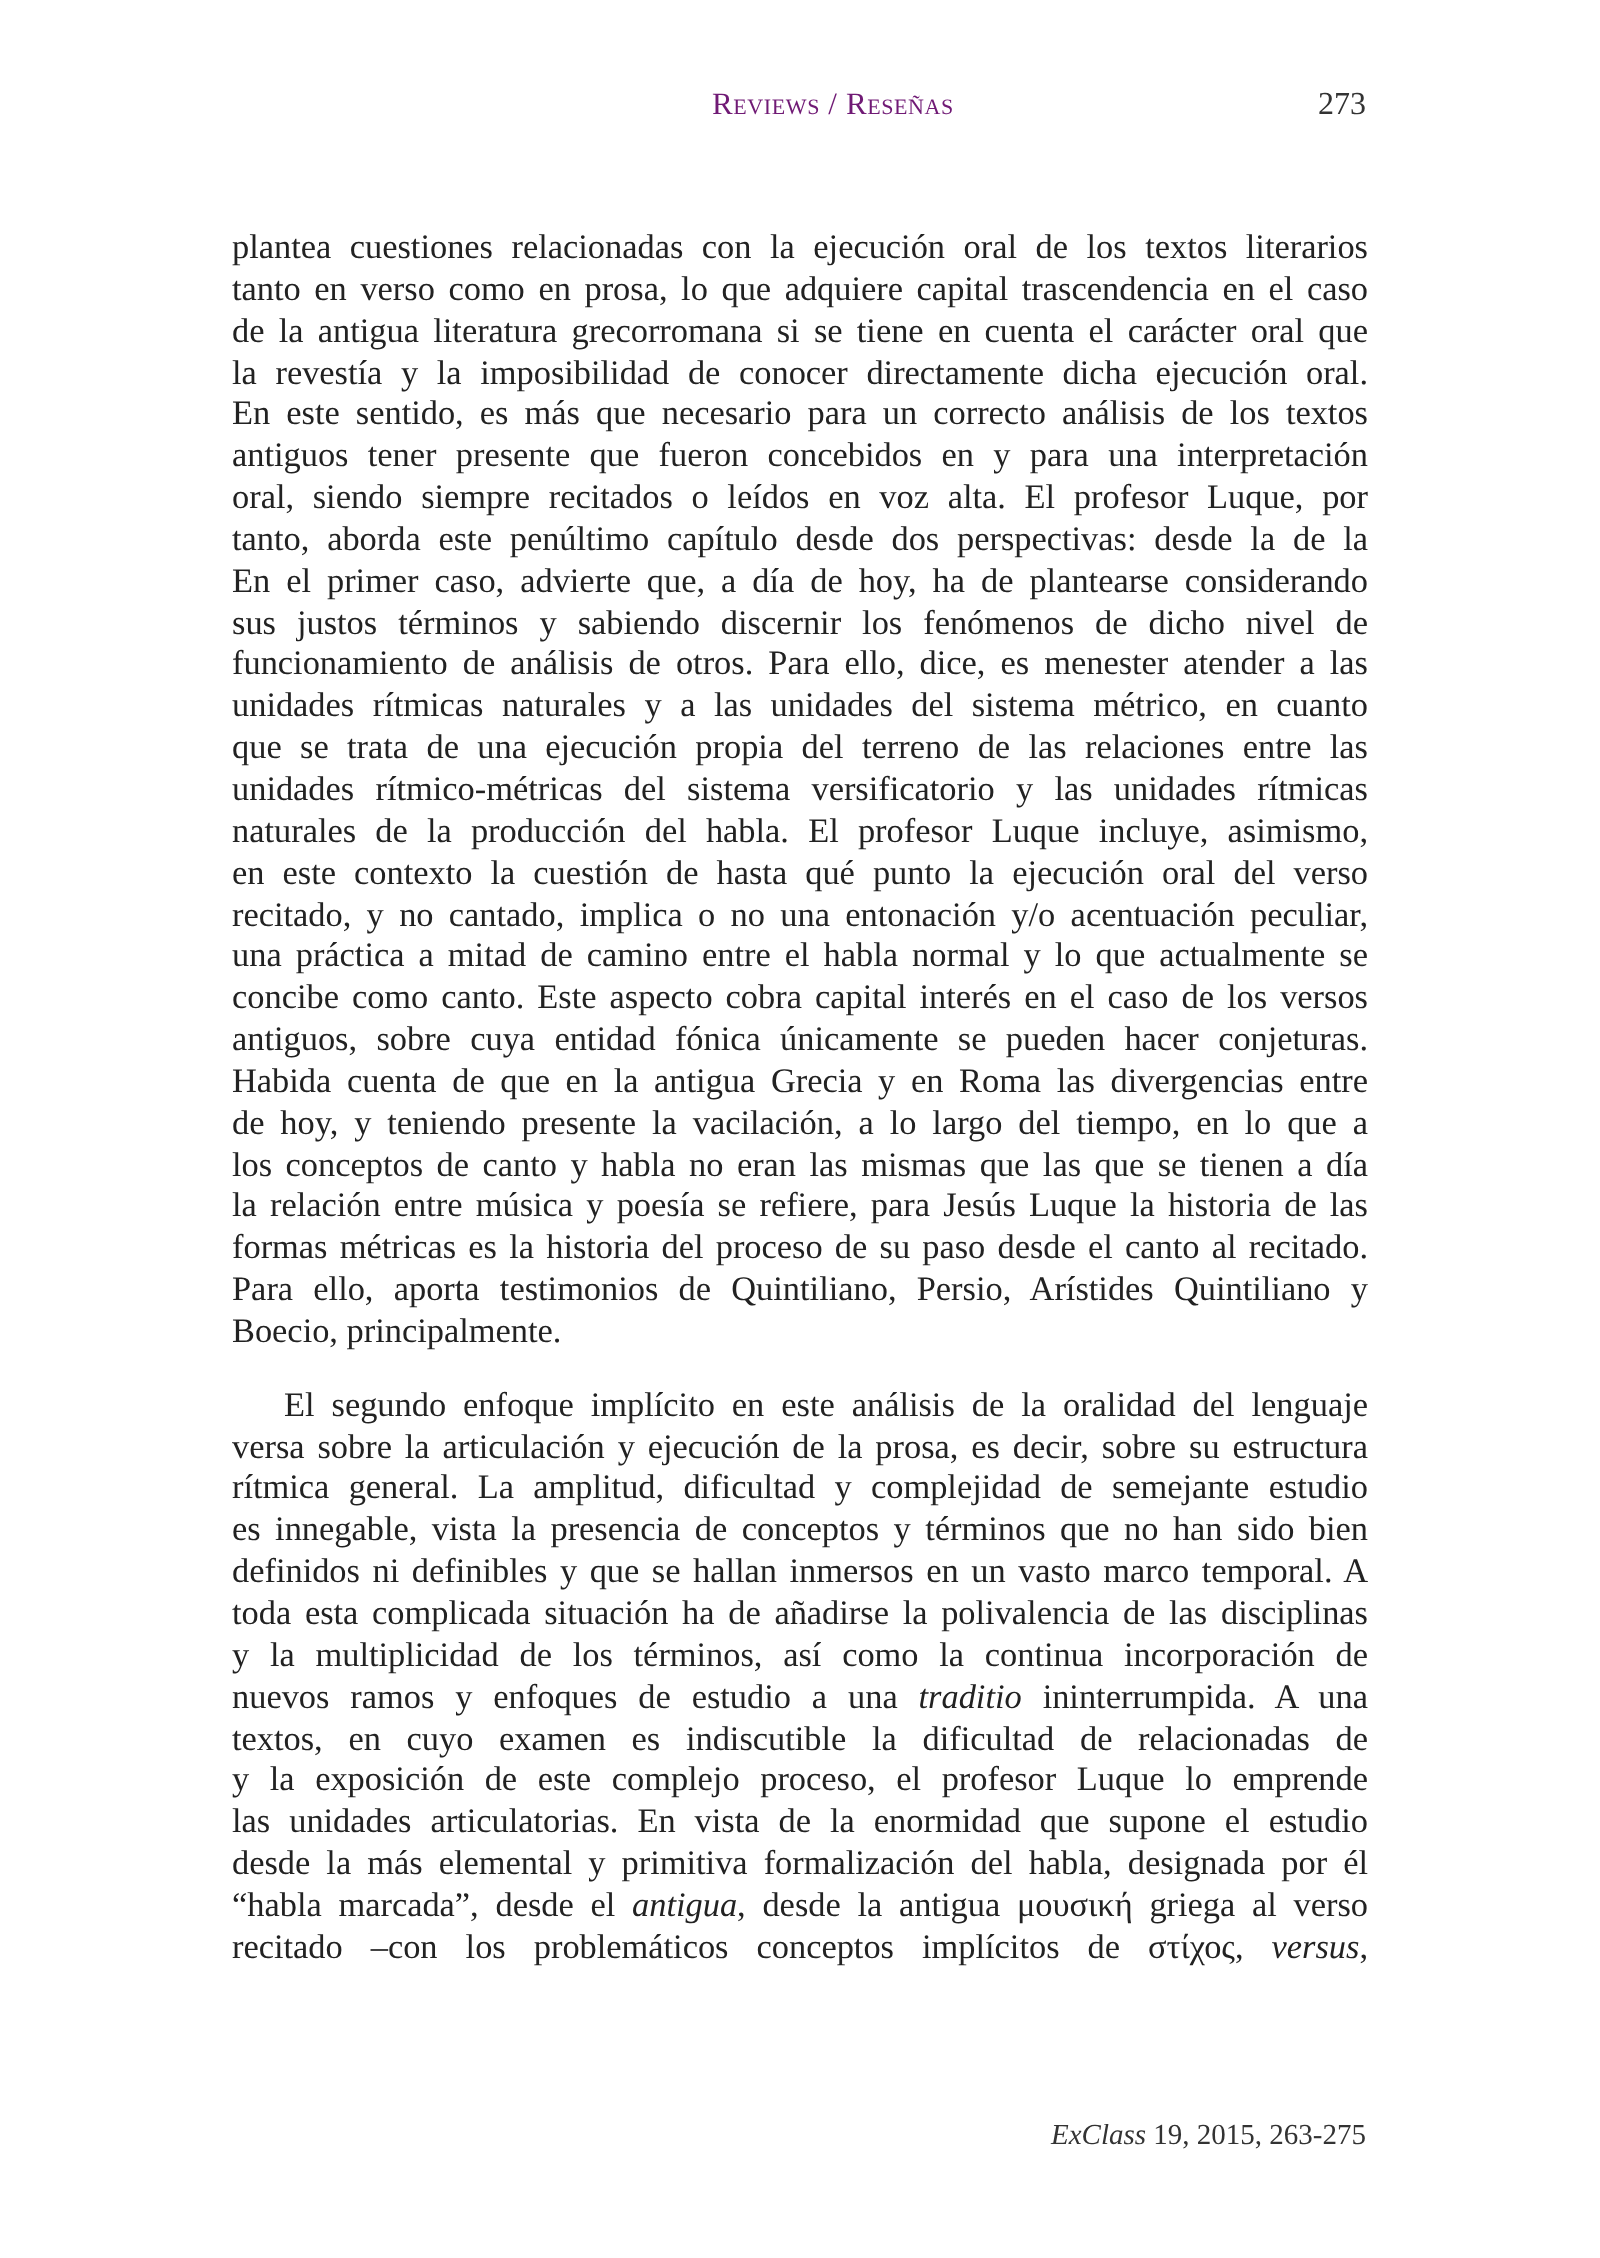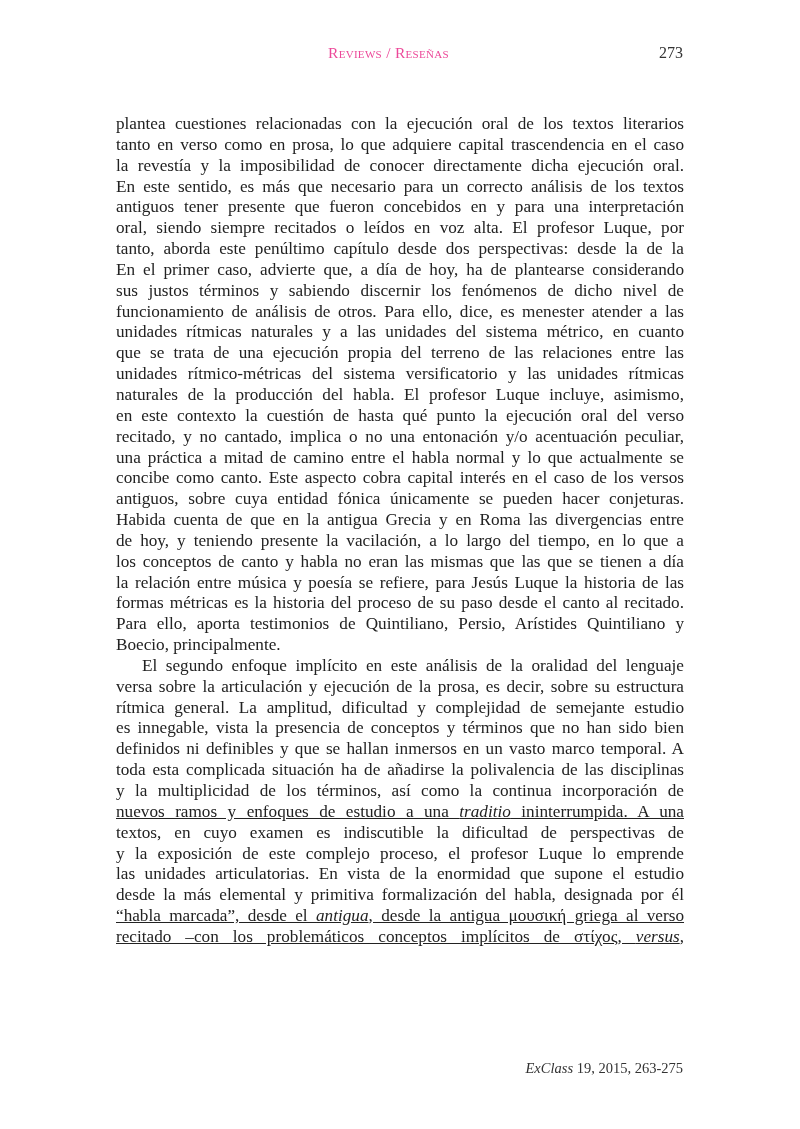--- a/index.html
+++ b/index.html
@@ -1,39 +1,40 @@
 <!DOCTYPE html>
 <html><head>
 <meta charset="utf-8">
 <style>
   html, body { margin: 0; padding: 0; background: #ffffff; }
   body { width: 800px; height: 1129px; position: relative; overflow: hidden;
          font-family: "Liberation Serif", "DejaVu Serif", serif; color: #222; }
-  .running-head { position: absolute; top: 44px; left: 328px; font-size: 15.5px;
-                  font-variant: small-caps; letter-spacing: 0.3px; color: #ec4899; }
+  .running-head { position: absolute; top: 44px; left: 356px; font-size: 15.5px;
+                  font-variant: small-caps; letter-spacing: 0.3px; color: #701a75; }
   .page-number { position: absolute; top: 44px; right: 117px; font-size: 16px; color: #333; }
   .body-text { position: absolute; top: 114px; left: 116px; width: 568px; }
   .line { display: block; font-size: 17.2px; line-height: 20.85px; height: 20.85px;
           text-align: justify; text-align-last: justify; white-space: nowrap; overflow: visible; }
   .line.last { text-align-last: left; }
-  .line.indent { text-indent: 26px; }
-  .line span { white-space: normal; text-decoration: underline; }
+  .line.indent { text-indent: 26px; margin-top: 16px; }
+  .line span { white-space: normal; }
   .it { font-style: italic; }
   .footer { position: absolute; top: 1060px; right: 117px; font-size: 14.5px; color: #333; }
   .footer .journal { font-style: italic; text-align: center; }
 </style>
 </head>
 <body>
 
 <div class="running-head">Reviews / Reseñas</div>
 <div class="page-number">273</div>
 
 <div class="body-text">
   <div class="line">plantea cuestiones relacionadas con la ejecución oral de los textos literarios</div>
   <div class="line">tanto en verso como en prosa, lo que adquiere capital trascendencia en el caso</div>
+  <div class="line">de la antigua literatura grecorromana si se tiene en cuenta el carácter oral que</div>
   <div class="line">la revestía y la imposibilidad de conocer directamente dicha ejecución oral.</div>
   <div class="line">En este sentido, es más que necesario para un correcto análisis de los textos</div>
   <div class="line">antiguos tener presente que fueron concebidos en y para una interpretación</div>
   <div class="line">oral, siendo siempre recitados o leídos en voz alta. El profesor Luque, por</div>
   <div class="line">tanto, aborda este penúltimo capítulo desde dos perspectivas: desde la de la</div>
   <div class="line">En el primer caso, advierte que, a día de hoy, ha de plantearse considerando</div>
   <div class="line">sus justos términos y sabiendo discernir los fenómenos de dicho nivel de</div>
   <div class="line">funcionamiento de análisis de otros. Para ello, dice, es menester atender a las</div>
   <div class="line">unidades rítmicas naturales y a las unidades del sistema métrico, en cuanto</div>
   <div class="line">que se trata de una ejecución propia del terreno de las relaciones entre las</div>
@@ -52,21 +53,21 @@
   <div class="line">Para ello, aporta testimonios de Quintiliano, Persio, Arístides Quintiliano y</div>
   <div class="line last">Boecio, principalmente.</div>
   <div class="line indent">El segundo enfoque implícito en este análisis de la oralidad del lenguaje</div>
   <div class="line">versa sobre la articulación y ejecución de la prosa, es decir, sobre su estructura</div>
   <div class="line">rítmica general. La amplitud, dificultad y complejidad de semejante estudio</div>
   <div class="line">es innegable, vista la presencia de conceptos y términos que no han sido bien</div>
   <div class="line">definidos ni definibles y que se hallan inmersos en un vasto marco temporal. A</div>
   <div class="line">toda esta complicada situación ha de añadirse la polivalencia de las disciplinas</div>
   <div class="line">y la multiplicidad de los términos, así como la continua incorporación de</div>
   <div class="line"><span>nuevos ramos y enfoques de estudio a una </span><span class="it">traditio</span><span> ininterrumpida. A una</span></div>
-  <div class="line">textos, en cuyo examen es indiscutible la dificultad de perspectivas de</div>
+  <div class="line">textos, en cuyo examen es indiscutible la dificultad de relacionadas de</div>
   <div class="line">y la exposición de este complejo proceso, el profesor Luque lo emprende</div>
   <div class="line">las unidades articulatorias. En vista de la enormidad que supone el estudio</div>
   <div class="line">desde la más elemental y primitiva formalización del habla, designada por él</div>
   <div class="line"><span>“habla marcada”, desde el </span><span class="it">antigua</span><span>, desde la antigua μουσική griega al verso</span></div>
   <div class="line"><span>recitado –con los problemáticos conceptos implícitos de στίχος, </span><span class="it">versus</span><span>,</span></div>
 </div>
 
 <div class="footer"><span class="journal">ExClass</span><span> 19, 2015, 263-275</span></div>
 
 </body></html>

